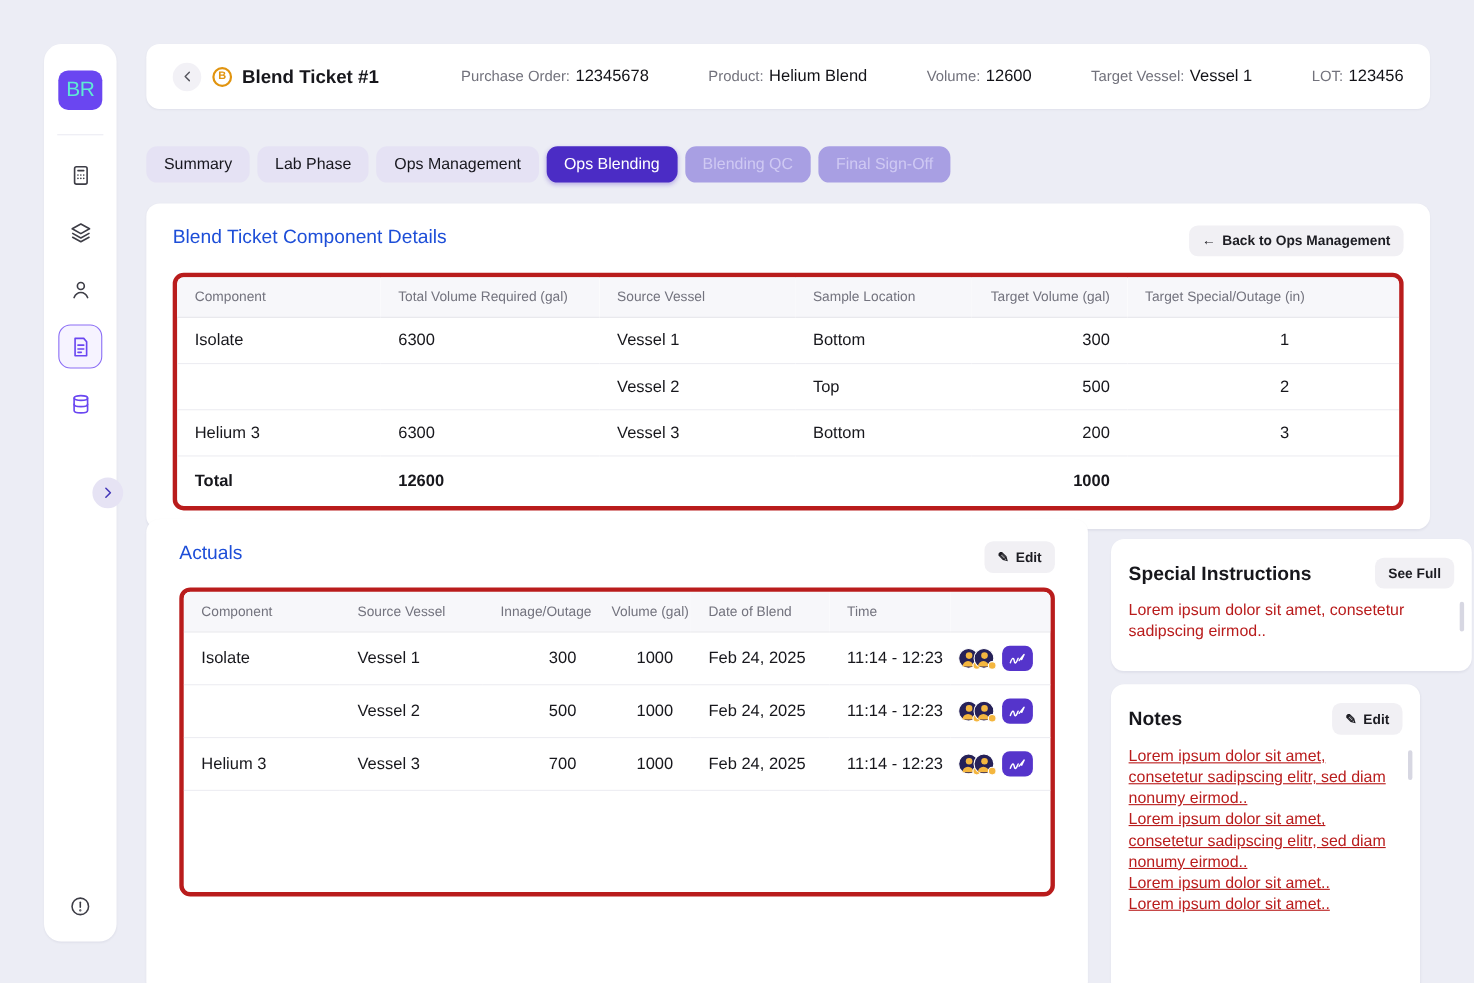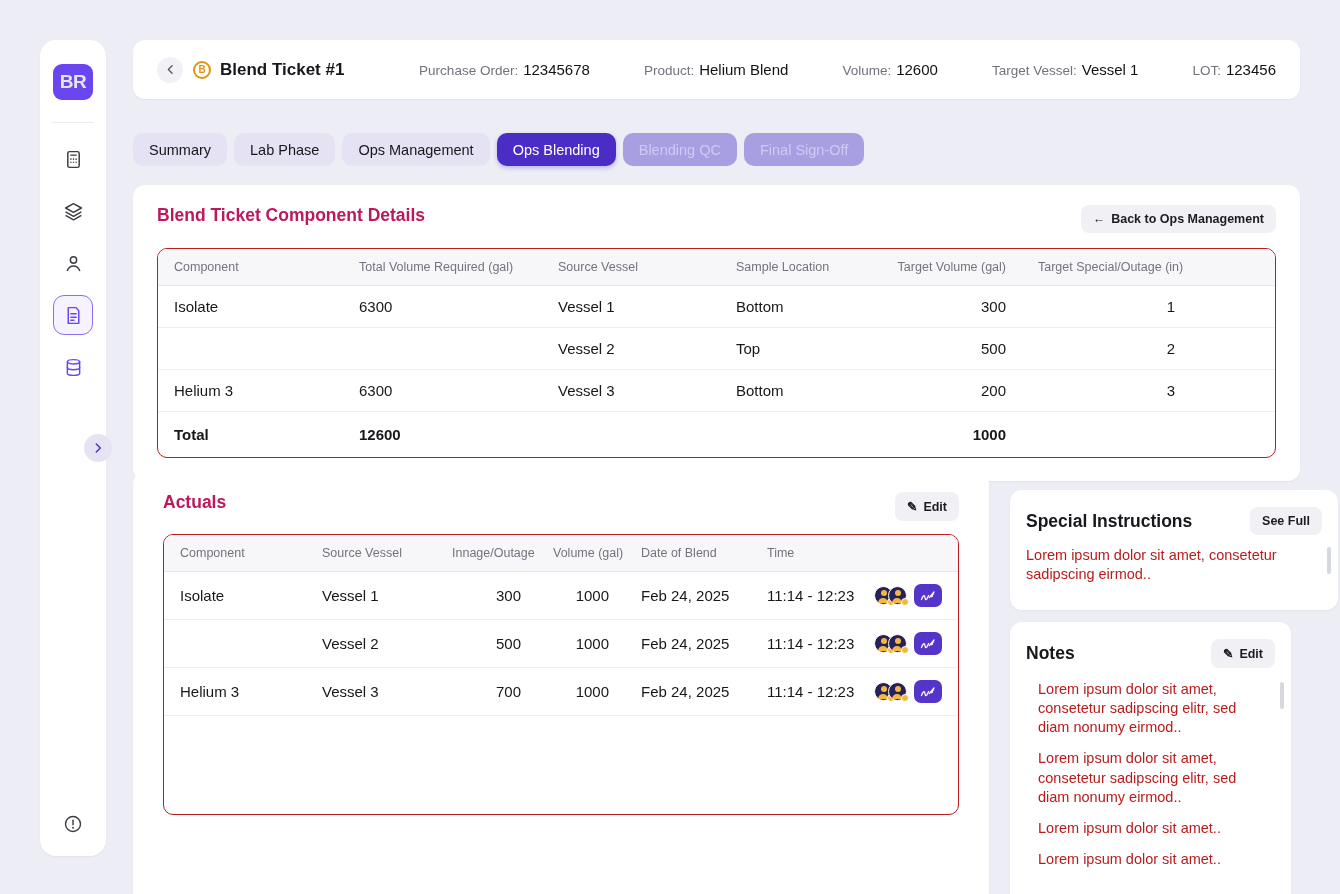--- a/index.html
+++ b/index.html
@@ -6,21 +6,21 @@
   html,body { background:#ecedf5; }
   .stage {
     position: relative; width: 1340px; height: 894px;
     background:#ecedf5; overflow: hidden;
     font-family: "Liberation Sans", sans-serif; color:#17171c;
   }
   .card { background:#fff; border-radius:12px; box-shadow:0 1px 2px rgba(25,25,60,.05); position:absolute; }
 
   
   .sidebar { left:40px; top:40px; width:66px; height:816px; border-radius:16px; display:flex; flex-direction:column; align-items:center; }
-  .logo { margin-top:24px; width:40px; height:36px; background:#6a46f1; border-radius:9px; color:#e5e5e5; font-weight:bold; font-size:19px; display:flex; align-items:center; justify-content:center; letter-spacing:-.5px;text-align:center; }
+  .logo { margin-top:24px; width:40px; height:36px; background:#6a46f1; border-radius:9px; color:#5eead4; font-weight:normal; font-size:19px; display:flex; align-items:center; justify-content:center; letter-spacing:-.5px;text-align:center; }
   .side-sep { width:42px; height:1px; background:#ececf3; margin:22px 0 16px; }
   .side-icons { display:flex; flex-direction:column; align-items:center; gap:12px; }
   .side-item { width:40px; height:40px; border-radius:11px; display:flex; align-items:center; justify-content:center; color:#3d3d46; cursor:pointer; }
   .side-item.active { border:1.5px solid #8b6ef5; background:#f6f3ff; color:#6a46f1; }
   .side-item.accent { color:#6a46f1; }
   .side-bottom { position:absolute; bottom:22px; left:0; width:100%; display:flex; justify-content:center; color:#3d3d46; }
   .expand-btn { position:absolute; left:84px; top:434px; width:28px; height:28px; border-radius:50%; background:#e6e3f4; display:flex; align-items:center; justify-content:center; color:#4336b8; cursor:pointer; z-index:5; }
 
   
   .header { left:133px; top:40px; width:1167px; height:59px; display:flex; align-items:center; padding:0 24px; }
@@ -33,32 +33,32 @@
   .hdr-value { font-size:15px; color:#121217; }
 
   
   .tabs { position:absolute; left:133px; top:133px; display:flex; gap:7px; }
   .tab { height:33px; padding:0 16px; border-radius:10px; font-size:14.5px; font-weight:500; display:flex; align-items:center; cursor:pointer; white-space:nowrap; }
   .tab.default { background:#e5e2f4; color:#17171e; }
   .tab.active { background:#4b2cc5; color:#fff; box-shadow:0 2px 4px rgba(75,44,197,.3); }
   .tab.disabled { background:#a89fe3; color:#cfc9f3; cursor:default; }
 
   
-  .table-box { border:1px solid #b91c1c; border-radius:10px; overflow:hidden; background:#fff; }
+  .table-box { border:4px solid #b91c1c; border-radius:10px; overflow:hidden; background:#fff; }
   table { width:100%; border-collapse:collapse; font-size:15px; table-layout:fixed; }
   thead th { background:#f7f7fa; font-size:12.5px; color:#73737e; font-weight:normal; text-align:left; padding:11px 16px; border-bottom:1px solid #e7e7ec; white-space:nowrap; overflow:hidden; }
   tbody td { padding:12px 16px; border-bottom:1px solid #ededf2; color:#17171c; white-space:nowrap; }
   tr.total-row td { border-bottom:none; font-weight:bold; padding:14px 16px; }
   .ta-r { text-align:right; }
   .pad-r-big { padding-right:100px !important; }
 
   
   .details-card { left:133px; top:185px; width:1167px; height:296px; padding:20px 24px; }
   .card-head { display:flex; align-items:flex-start; justify-content:space-between; }
-  .card-title { font-size:17.5px; font-weight:bold; color:#be185d; }
+  .card-title { font-size:17.5px; font-weight:normal; color:#1d4ed8; }
   .ghost-btn { background:#f1f0f4; border:none; border-radius:8px; padding:7px 12px; font-size:12.5px; font-weight:bold; color:#1c1c22; font-family:"Liberation Sans",sans-serif; cursor:pointer; display:flex; align-items:center; gap:6px; white-space:nowrap; }
   .details-card .table-box { margin-top:15px; }
 
   
   .actuals-card { left:133px; top:472px; width:856px; height:432px; padding:20px 30px; }
   .actuals-card .table-box { margin-top:13px; height:281px; }
   .actions-cell { display:flex; align-items:center; justify-content:flex-end; gap:7px; padding-right:0; }
   .avatars { display:flex; }
   .avatar { width:19px; height:19px; border-radius:50%; background:#262158; position:relative; border:1.5px solid #fff; flex:0 0 auto; cursor:pointer; }
   .avatar + .avatar { margin-left:-5px; }
@@ -66,21 +66,21 @@
   .avatar .torso { position:absolute; bottom:1.5px; left:3px; width:10px; height:5px; border-radius:5px 5px 0 0; background:#f4b63f; }
   .avatar .badge { position:absolute; right:-3px; bottom:-2px; width:8px; height:8px; border-radius:50%; background:#f4b63f; border:1.5px solid #fff; }
   .sig-btn { width:28px; height:23px; border-radius:7px; background:#5534cb; border:none; display:flex; align-items:center; justify-content:center; cursor:pointer; flex:0 0 auto; }
 
   
   .si-card { left:1010px; top:490px; width:328px; height:120px; padding:17px 16px; }
   .notes-card { left:1010px; top:622px; width:281px; height:282px; padding:17px 16px; }
   .panel-head { display:flex; align-items:center; justify-content:space-between; }
   .panel-title { font-size:17.5px; font-weight:bold; }
   .panel-body { margin-top:11px; font-size:14.5px; line-height:1.32; color:#b91c1c; padding-right:12px; }
-  .panel-body p { margin:12px; }
+  .panel-body p { margin:0;text-decoration:underline; }
   .scrollbar { position:absolute; right:7px; width:4px; height:27px; background:#d7d7e2; border-radius:2px; }
   .si-card .scrollbar { top:57px; }
   .notes-card .scrollbar { top:60px; }
 
   svg { display:block; }
 </style>
 </head>
 <body>
 
 <div class="stage">

